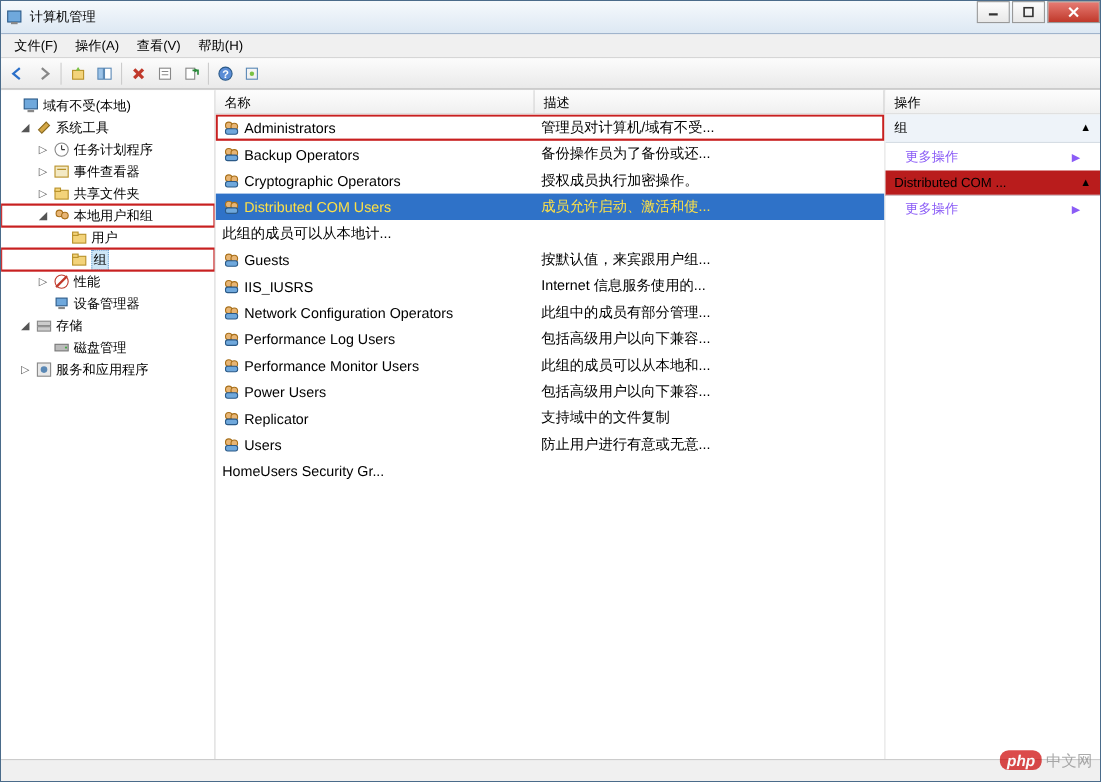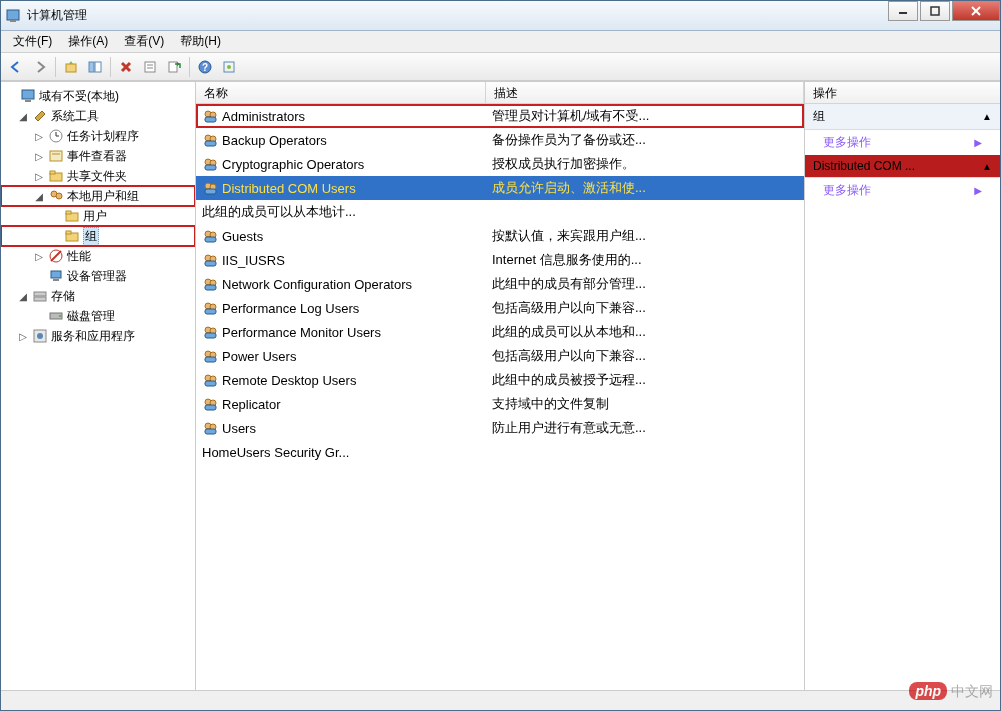--- a/index.html
+++ b/index.html
@@ -446,33 +446,20 @@
           </div>
           <div class="row">
             <div class="cell name">
               <span class="gicon">
                 <svg width="16" height="16">
                   <circle cx="6" cy="6" r="3" fill="#e8b574" stroke="#a8701a"></circle>
                   <circle cx="11" cy="7" r="3" fill="#e8b574" stroke="#a8701a"></circle>
                   <rect x="3" y="9" width="11" height="5" rx="2" fill="#6fa8dc" stroke="#2b5a88"></rect>
                 </svg>
               </span>
-              <span>Remote Desktop Users</span>
-            </div>
-            <div class="cell desc">此组中的成员被授予远程...</div>
-          </div>
-          <div class="row">
-            <div class="cell name">
-              <span class="gicon">
-                <svg width="16" height="16">
-                  <circle cx="6" cy="6" r="3" fill="#e8b574" stroke="#a8701a"></circle>
-                  <circle cx="11" cy="7" r="3" fill="#e8b574" stroke="#a8701a"></circle>
-                  <rect x="3" y="9" width="11" height="5" rx="2" fill="#6fa8dc" stroke="#2b5a88"></rect>
-                </svg>
-              </span>
               <span>Replicator</span>
             </div>
             <div class="cell desc">支持域中的文件复制</div>
           </div>
           <div class="row">
             <div class="cell name">
               <span class="gicon">
                 <svg width="16" height="16">
                   <circle cx="6" cy="6" r="3" fill="#e8b574" stroke="#a8701a"></circle>
                   <circle cx="11" cy="7" r="3" fill="#e8b574" stroke="#a8701a"></circle>

